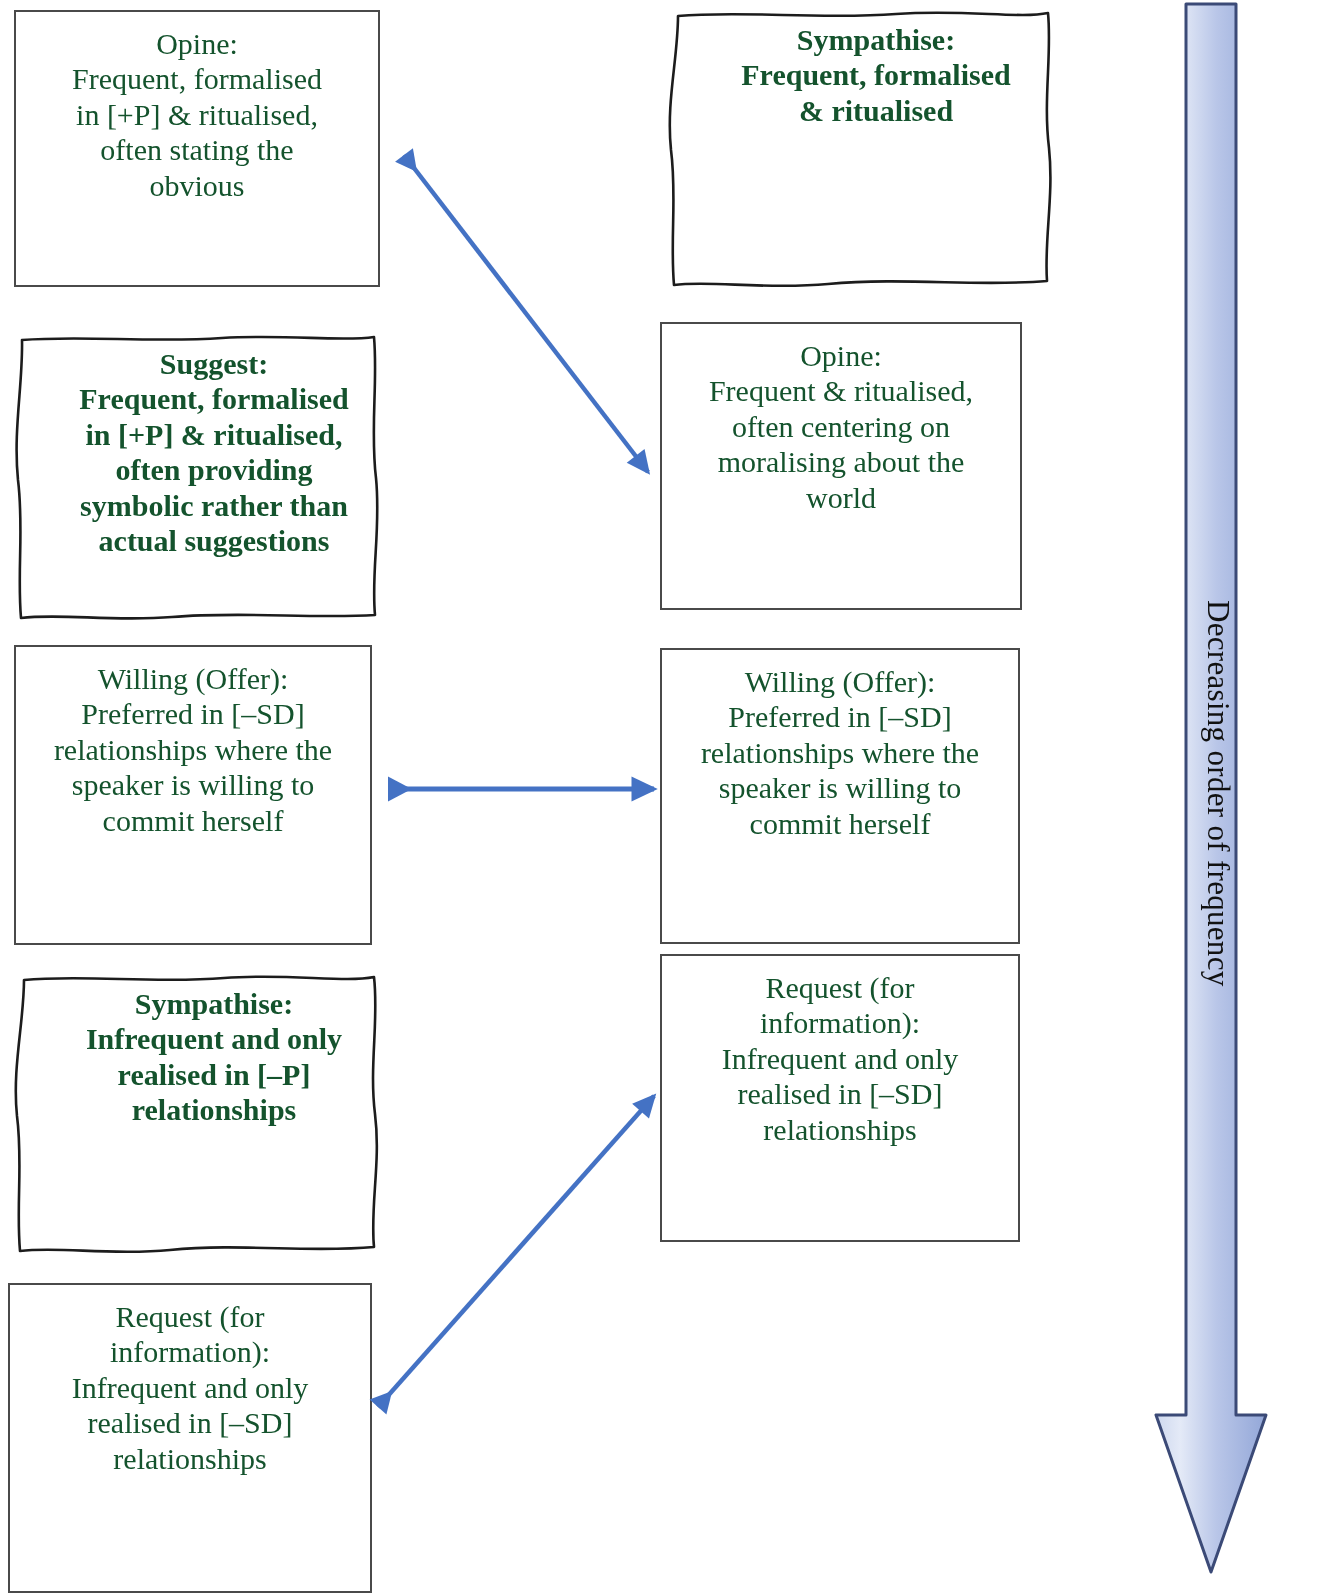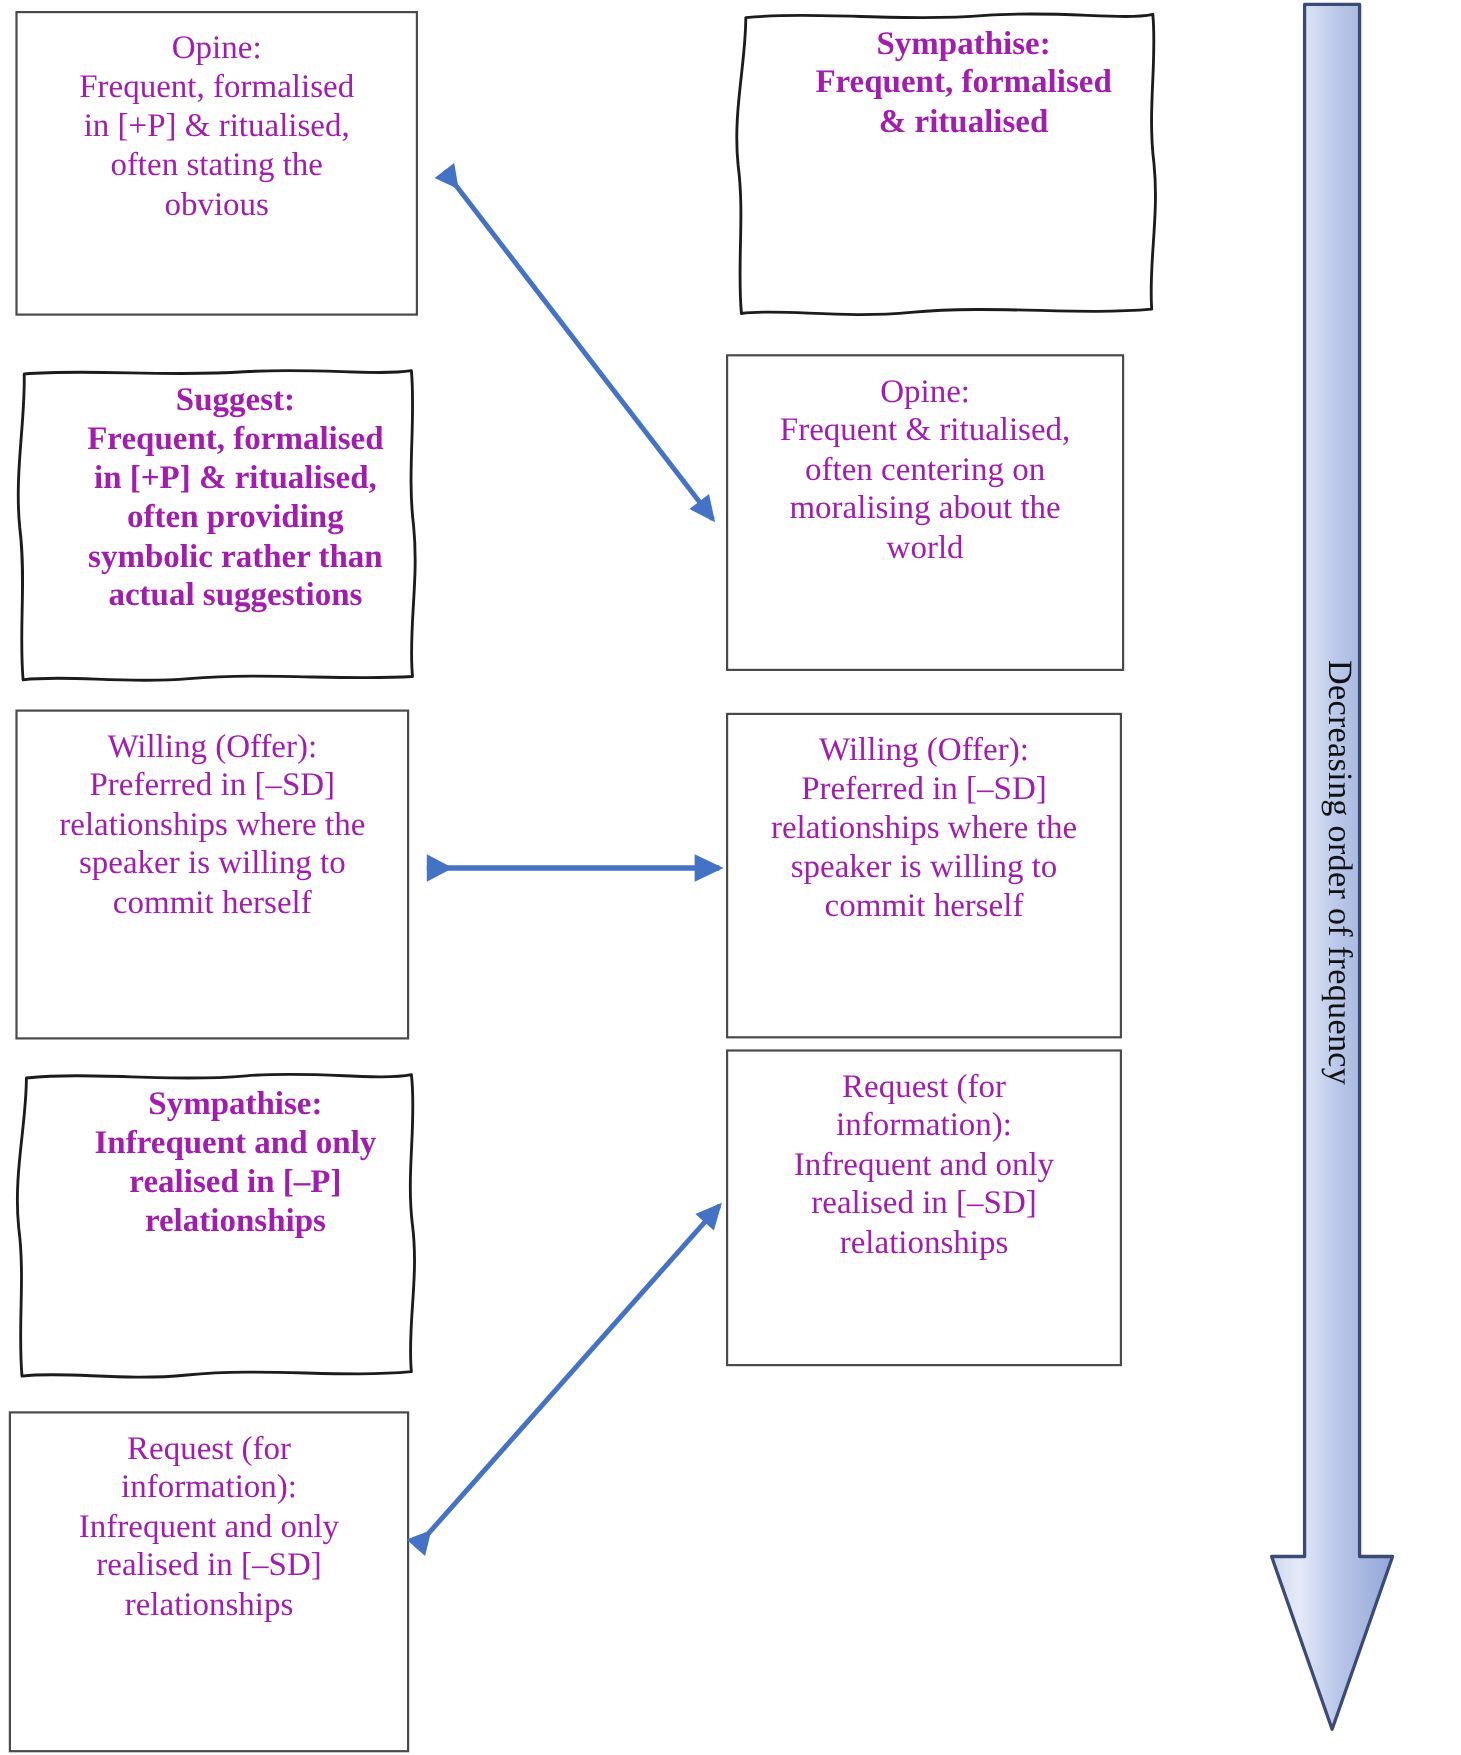--- a/index.html
+++ b/index.html
@@ -13,21 +13,21 @@
   #stage{position:absolute;left:0;top:0;width:1328px;height:1595px;}
 
   .node{
     position:absolute;
     box-sizing:border-box;
     display:flex;
     align-items:flex-start;
     justify-content:center;
     text-align:center;
     background:#ffffff;
-    color:#a21caf;
+    color:#14532d;
     padding:14px 10px 0 10px;
   }
   .node .txt{
     width:100%;
     line-height:1.18;
     font-size:30px;
     white-space:pre-line;
   }
   
   .rect{border:2.5px solid #4a4a4a;}

